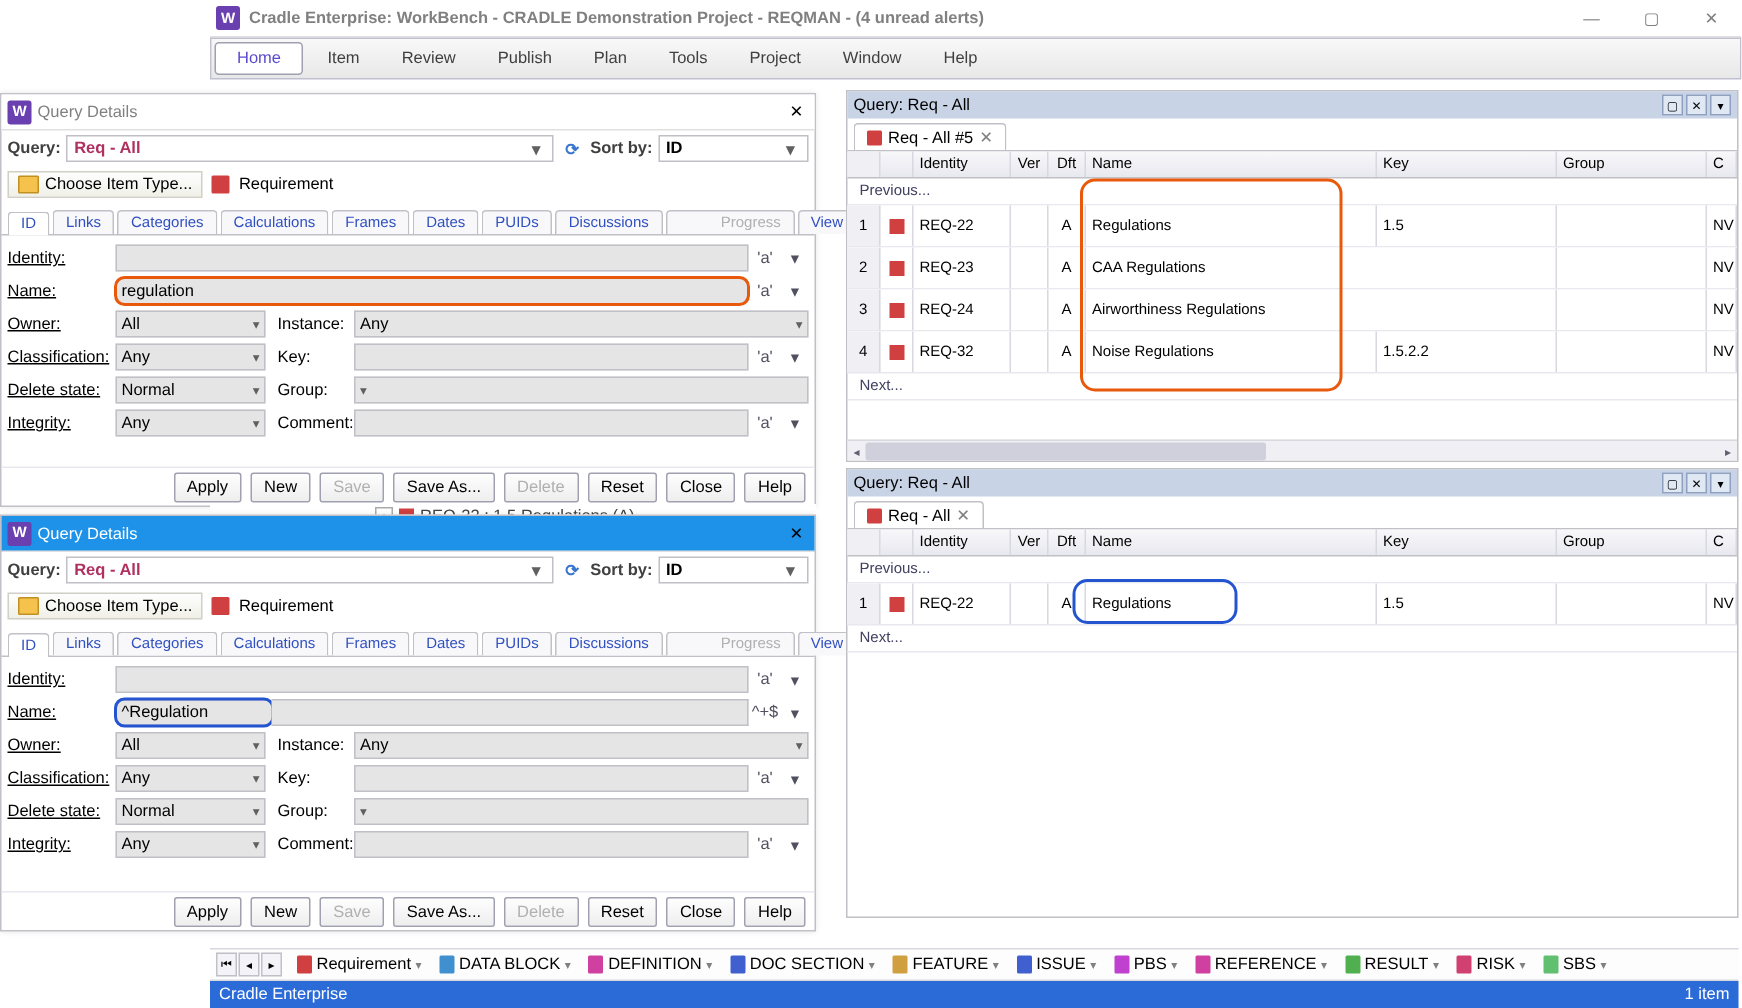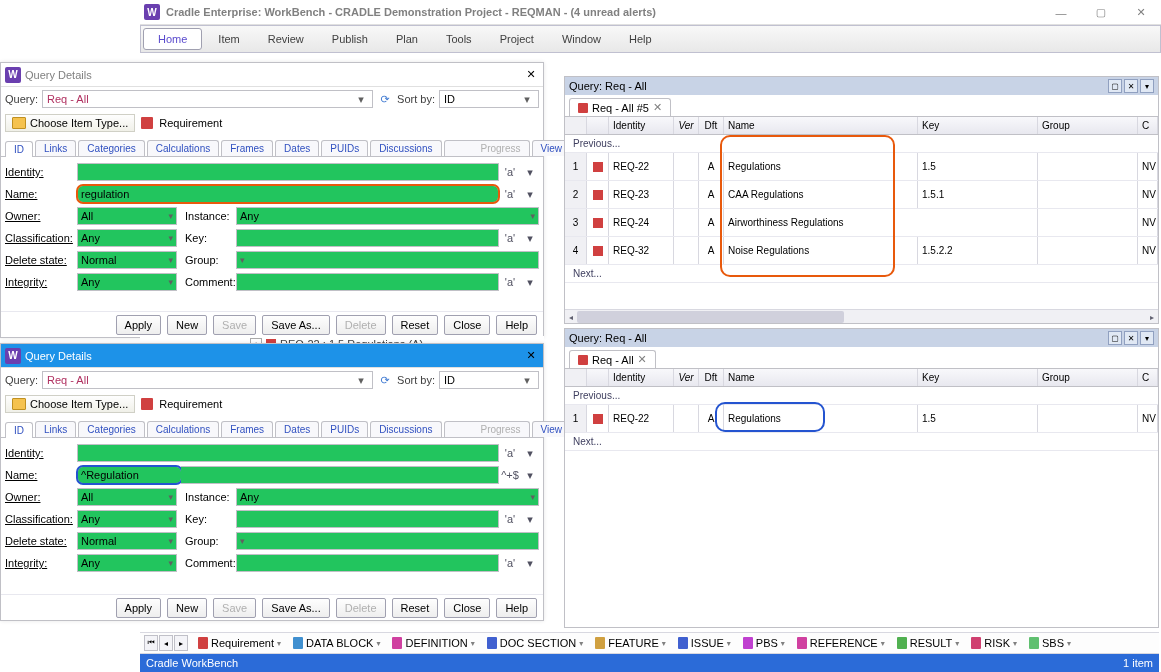--- a/index.html
+++ b/index.html
@@ -14,64 +14,64 @@
 .menubar .mitem.active { background: #fff; border: 1px solid #a0a0b0; border-radius: 3px; margin: 2px; color: #5a4acd; }
 .panel { position: absolute; background: #fff; border: 1px solid #c0c0c6; box-shadow: 0 0 4px rgba(0,0,0,0.1); }
 .panel1 { left: 0; top: 62px; width: 544px; height: 276px; }
 .panel2 { left: 0; top: 343px; width: 544px; height: 278px; }
 .phdr { height: 24px; background: #fff; display: flex; align-items: center; padding: 0 4px; gap: 4px; border-bottom: 1px solid #e0e0e0; }
 .panel2 .phdr { background: #1d92e8; color: #fff; }
 .phdr .wicon { width: 16px; height: 16px; background: #6a3faf; color: #fff; display: flex; align-items: center; justify-content: center; font-weight: bold; border-radius: 2px; font-size: 10px; }
 .phdr .ttl { color: #808080; flex: 1; }
 .panel2 .phdr .ttl { color: #fff; }
 .phdr .closex { width: 16px; height: 16px; display: flex; align-items: center; justify-content: center; cursor: pointer; }
-.queryrow { height: 24px; display: flex; align-items: center; padding: 0 4px; gap: 4px; }
+.queryrow { height: 24px; display: flex; align-items: center; padding: 0 4px; gap: 4px; font-weight: bold; }
 .queryrow label { color: #404040; }
 .queryrow .qc { flex: 1; height: 18px; border: 1px solid #c0c0c6; padding: 0 4px; color: #b03060; display: flex; align-items: center; justify-content: space-between; }
 .queryrow .arrow { width: 14px; display: flex; justify-content: center; color: #606060; }
 .sorticon { width: 16px; height: 16px; display: flex; align-items: center; justify-content: center; color: #3a76d0; }
 .queryrow .sortc { width: 100px; height: 18px; border: 1px solid #c0c0c6; padding: 0 4px; display: flex; align-items: center; justify-content: space-between; }
 .itemtyperow { height: 24px; display: flex; align-items: center; padding: 2px 4px; gap: 6px; }
 .itemtyperow .chooseitm { height: 18px; border: 1px solid #d0d0c6; background: linear-gradient(#fefefe,#f0f0e8); padding: 0 6px; display: flex; align-items: center; gap: 4px; cursor: pointer; }
 .itemtyperow .fldr { width: 14px; height: 12px; background: #f5c24e; border: 1px solid #c09020; border-radius: 1px; }
 .itemtyperow .reqicon { width: 12px; height: 12px; background: #d04040; border-radius: 1px; }
 .tabsrow { height: 22px; display: flex; align-items: flex-end; padding: 0 4px; gap: 2px; border-bottom: 1px solid #c0c0c6; }
 .tabsrow .tab { padding: 2px 8px; border: 1px solid #c0c0c6; border-bottom: none; border-radius: 3px 3px 0 0; background: #f8f8fb; color: #3050c0; cursor: pointer; font-size: 10px; }
 .tabsrow .tab.active { background: #fff; position: relative; top: 1px; }
 .tabsrow .tab.dis { color: #b0b0b0; padding-left: 36px; }
 .frm { padding: 4px; }
 .frow { display: flex; align-items: center; height: 22px; gap: 2px; }
 .frow .lbl { width: 70px; text-decoration: underline; }
-.frow .fld { height: 18px; border: 1px solid #c0c0c6; padding: 0 3px; display: flex; align-items: center; justify-content: space-between; background: #22c55e; }
+.frow .fld { height: 18px; border: 1px solid #c0c0c6; padding: 0 3px; display: flex; align-items: center; justify-content: space-between; background: #e5e5e5; }
 .frow .fld.combo::after { content: "▾"; color: #606060; font-size: 9px; }
 .frow .w1 { flex: 1; }
 .frow .w2 { width: 100px; }
 .frow .lbl2 { width: 55px; padding-left: 6px; }
 .frow .sfx { width: 18px; text-align: center; color: #505060; cursor: pointer; }
 .highlight-o { outline: 2px solid #e8590c; outline-offset: -1px; border-radius: 6px; }
 .highlight-b { outline: 2px solid #2454d0; outline-offset: -1px; border-radius: 6px; }
 .btnrowbot { position: absolute; left: 0; right: 0; bottom: 0; height: 26px; display: flex; align-items: center; justify-content: flex-end; gap: 6px; padding: 0 6px; border-top: 1px solid #e8e8ef; }
 .btn { height: 20px; border: 1px solid #a0a0b0; background: linear-gradient(#fefefe,#eee); padding: 0 8px; display: flex; align-items: center; cursor: pointer; border-radius: 2px; }
 .btn.dis { color: #b0b0b0; }
-.rpane { position: absolute; left: 564px; top: 76px; right: 2px; }
+.rpane { position: absolute; left: 564px; top: 60px; right: 2px; }
 .rblock { border: 1px solid #c0c0c6; margin-bottom: 4px; background: #fff; }
 .rhdr { height: 18px; background: #c8d3e6; display: flex; align-items: center; justify-content: space-between; padding: 0 4px; font-size: 10px; }
 .rhdr .rctrl { display: flex; gap: 2px; }
 .rhdr .rbtn { width: 14px; height: 14px; border: 1px solid #90a0c0; display: flex; align-items: center; justify-content: center; font-size: 8px; cursor: pointer; background: #e0e8f4; }
 .rtab { height: 22px; display: flex; align-items: flex-end; padding: 2px 4px 0 4px; gap: 2px; border-bottom: 1px solid #c0c0c6; }
 .rtab .tb { padding: 2px 8px; border: 1px solid #c0c0c6; border-bottom: none; background: #fff; display: flex; align-items: center; gap: 4px; font-size: 10px; border-radius: 3px 3px 0 0; }
 .rtab .tb .ri { width: 10px; height: 10px; background: #d04040; border-radius: 1px; }
 .rtab .tb .cx { cursor: pointer; color: #808080; }
 .grid { width: 100%; }
 .ghdr { display: flex; height: 18px; background: linear-gradient(#f8f8fb,#e8e8ef); border-bottom: 1px solid #c0c0c6; }
 .gc { border-right: 1px solid #d8d8e0; padding: 0 4px; display: flex; align-items: center; font-size: 10px; overflow: hidden; }
 .gc.rn { width: 22px; justify-content: center; background: #f0f0f4; }
 .gc.ico { width: 22px; justify-content: center; }
 .gc.id { width: 65px; }
-.gc.vr { width: 25px; justify-content: center; font-style: italic; }
+.gc.vr { width: 25px; justify-content: center; }
 .gc.df { width: 25px; justify-content: center; }
 .gc.nm { flex: 1; min-width: 100px; }
 .gc.ky { width: 120px; }
 .gc.gr { width: 100px; }
 .gc.cr { width: 20px; }
 .grow { display: flex; height: 28px; border-bottom: 1px solid #e8e8ef; background: #fff; }
 .prevnext { padding: 2px 8px; color: #404060; border-bottom: 1px solid #e8e8ef; display: flex; align-items: center; height: 18px; font-size: 10px; }
 .highlight-col-o { position: absolute; border: 2px solid #e8590c; border-radius: 10px; pointer-events: none; }
 .highlight-col-b { position: absolute; border: 2px solid #2454d0; border-radius: 10px; pointer-events: none; }
 .hscroll { height: 14px; background: #f0f0f4; border-top: 1px solid #d8d8e0; position: relative; }
@@ -378,21 +378,20 @@
           </div>
           <div class="grow">
             <div class="gc rn">2</div>
             <div class="gc ico">
               <div style="width:10px;height:10px;background:#d04040"></div>
             </div>
             <div class="gc id">REQ-23</div>
             <div class="gc vr"></div>
             <div class="gc df">A</div>
             <div class="gc nm">CAA Regulations</div>
-            <div class="gc ky">1.5.1</div>
             <div class="gc gr"></div>
             <div class="gc cr">NV</div>
           </div>
           <div class="grow">
             <div class="gc rn">3</div>
             <div class="gc ico">
               <div style="width:10px;height:10px;background:#d04040"></div>
             </div>
             <div class="gc id">REQ-24</div>
             <div class="gc vr"></div>
@@ -535,17 +534,17 @@
       </div>
       <div class="bitm">
         <div class="ci" style="background:#60c070"></div>
         <span>SBS</span>
         <span class="cv">▾</span>
       </div>
     </div>
 </div>
 
 <div class="statusbar">
-  <span>Cradle WorkBench</span>
+  <span>Cradle Enterprise</span>
   <div class="rt">
       <span>1 item</span>
     </div>
 </div>
 
 </body></html>

